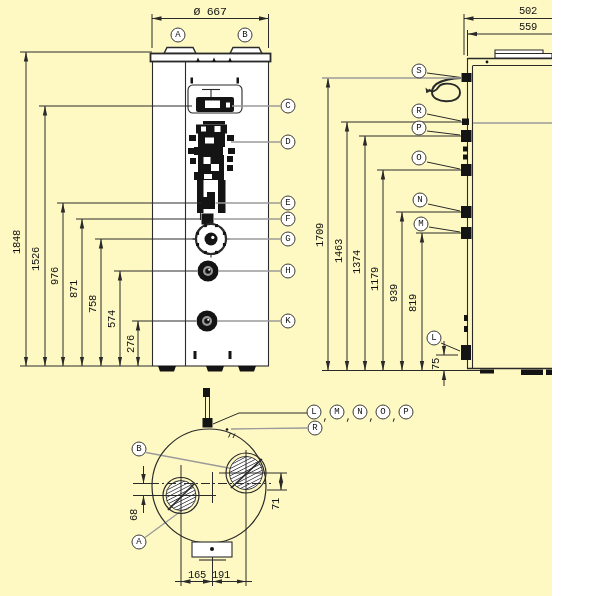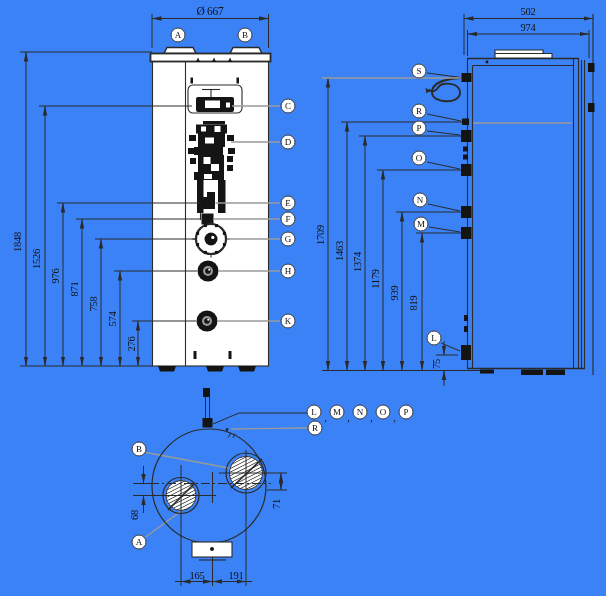--- a/index.html
+++ b/index.html
@@ -1,17 +1,17 @@
 <!DOCTYPE html>
 <html><head>
 <meta charset="utf-8">
 <style>
   html,body{margin:0;padding:0;background:#fff;}
-  .canvas{position:relative;width:606px;height:596px;background:#3b82f6;overflow:hidden;
-          font-family:Liberation Serif, serif;}
+  .canvas{position:relative;width:552px;height:596px;background:#fef9c3;overflow:hidden;
+          font-family:Liberation Mono, monospace;}
   .canvas svg{position:absolute;left:0;top:0;}
   .dim{position:absolute;font-size:10.5px;color:#111;white-space:nowrap;
        transform:translate(-50%,-50%);letter-spacing:-0.3px;}
   .dim.v{transform:translate(-50%,-50%) rotate(-90deg);}
   .co{position:absolute;width:15px;height:15px;box-sizing:border-box;border:1.2px solid #3a3a3a;
       border-radius:50%;background:#fff;font-size:9px;line-height:12.5px;text-align:center;
       color:#111;transform:translate(-50%,-50%);}
   .sep{position:absolute;font-size:10px;color:#111;transform:translate(-50%,-50%);}
 </style>
 </head>
@@ -297,21 +297,21 @@
 <span class="co" style="left:245px;top:35px">B</span>
 <span class="co" style="left:288px;top:106px">C</span>
 <span class="co" style="left:288px;top:142px">D</span>
 <span class="co" style="left:288px;top:203px">E</span>
 <span class="co" style="left:288px;top:219px">F</span>
 <span class="co" style="left:288px;top:239px">G</span>
 <span class="co" style="left:288px;top:271px">H</span>
 <span class="co" style="left:288px;top:321px">K</span>
 
 <span class="dim" style="left:528px;top:11px">502</span>
-<span class="dim" style="left:528px;top:27px">974</span>
+<span class="dim" style="left:528px;top:27px">559</span>
 <span class="dim v" style="left:320px;top:235px">1709</span>
 <span class="dim v" style="left:339px;top:251px">1463</span>
 <span class="dim v" style="left:357px;top:262px">1374</span>
 <span class="dim v" style="left:375px;top:279px">1179</span>
 <span class="dim v" style="left:394px;top:293px">939</span>
 <span class="dim v" style="left:413px;top:303px">819</span>
 <span class="dim v" style="left:436px;top:364px">75</span>
 <span class="co" style="left:419px;top:71px">S</span>
 <span class="co" style="left:419px;top:111px">R</span>
 <span class="co" style="left:419px;top:128px">P</span>
@@ -328,15 +328,15 @@
 <span class="sep" style="left:371.5px;top:417px">,</span>
 <span class="co" style="left:383px;top:412px">O</span>
 <span class="sep" style="left:394.5px;top:417px">,</span>
 <span class="co" style="left:406px;top:412px">P</span>
 <span class="co" style="left:315px;top:428px">R</span>
 <span class="co" style="left:139px;top:449px">B</span>
 <span class="co" style="left:139px;top:542px">A</span>
 <span class="dim v" style="left:134px;top:515px">68</span>
 <span class="dim v" style="left:276px;top:504px">71</span>
 <span class="dim" style="left:197px;top:575px">165</span>
-<span class="dim" style="left:236px;top:575px">191</span>
+<span class="dim" style="left:221px;top:575px">191</span>
 
 </div>
 
 </body></html>

